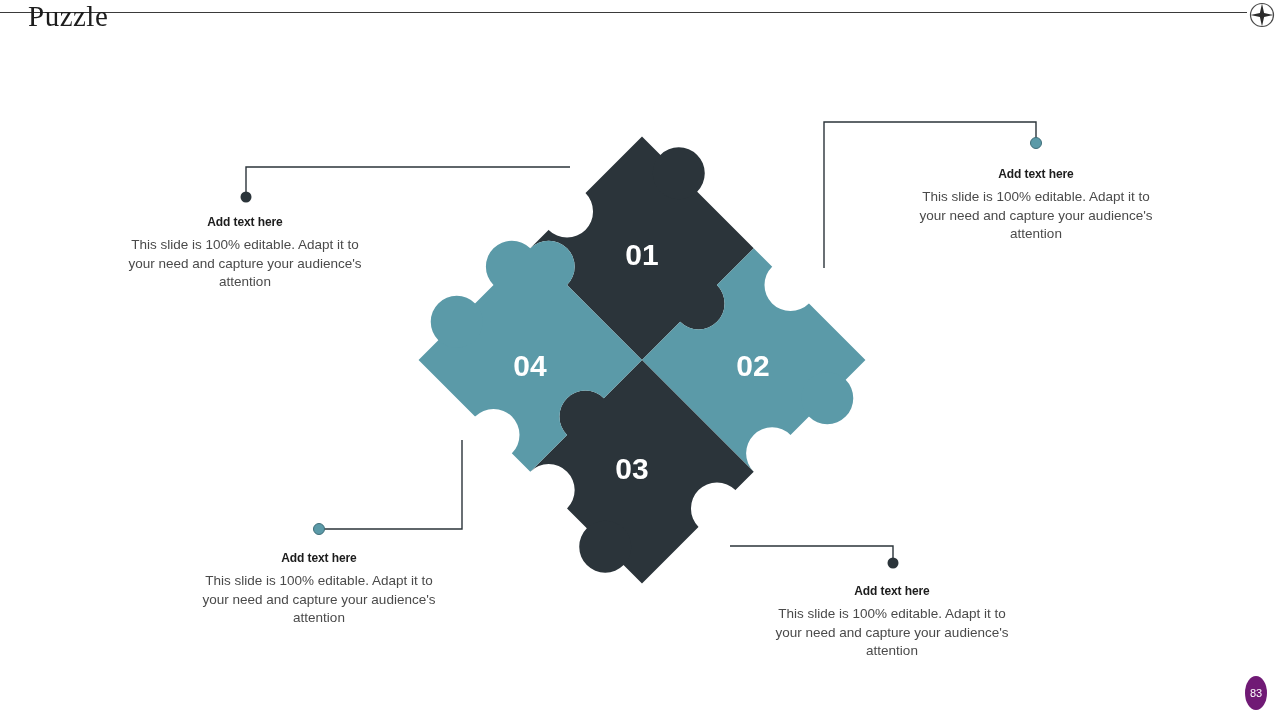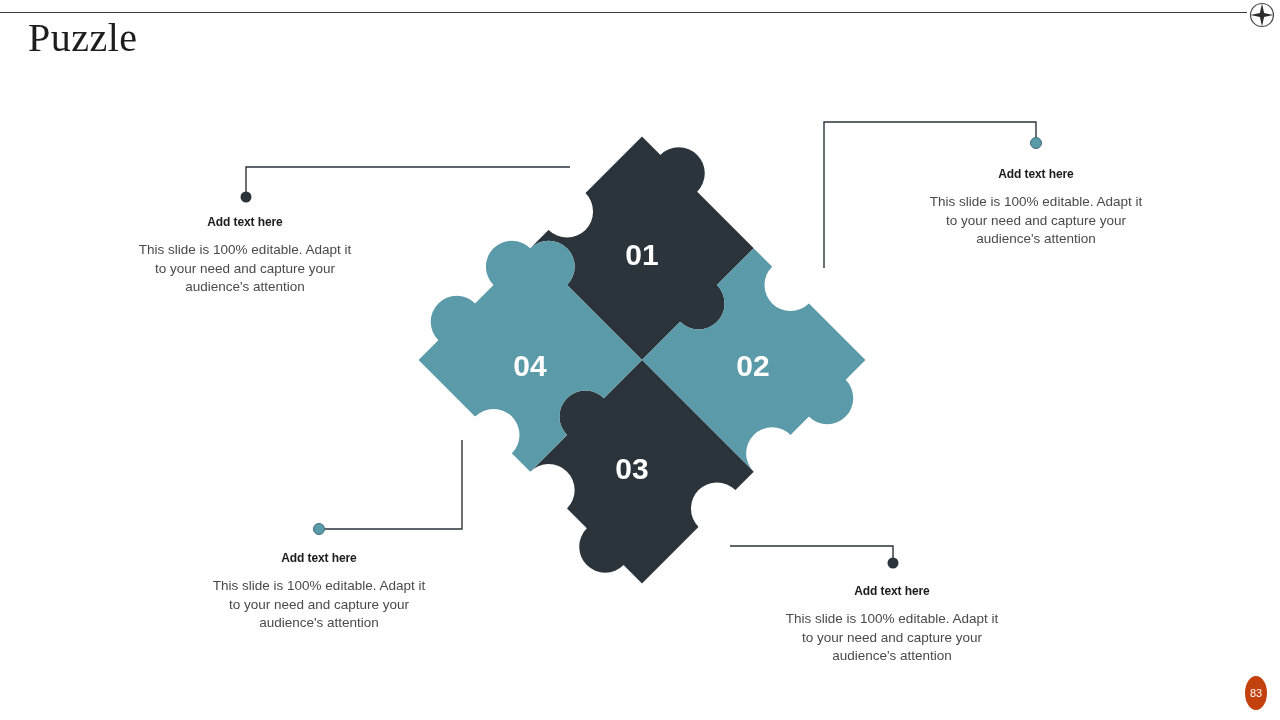--- a/index.html
+++ b/index.html
@@ -21,23 +21,23 @@
     position: absolute;
     left: 0;
     top: 12px;
     width: 1247px;
     height: 1px;
     background: #3a3a3a;
   }
   .page-title {
     position: absolute;
     left: 28px;
-    top: 17px;
+    top: 1px;
     font-family: "Liberation Serif", serif;
-    font-size: 40px;
+    font-size: 29px;
     font-weight: 400;
     color: #1d1d1d;
     letter-spacing: 0.5px;
     line-height: 1.05;
   }
   .compass-icon {
     position: absolute;
     right: 3px;
     top: 0px;
     width: 30px;
@@ -66,37 +66,37 @@
     font-weight: bold;
     color: #1c1c1c;
     letter-spacing: -0.1px;
     margin: 0 0 7px 0;
     line-height: 1.2;
   }
   .callout .c-body {
     font-size: 13.5px;
     color: #4a4a4a;
     line-height: 1.36;
-    margin: 12px;
+    margin: 4px;
   }
 
   .callout-tl { left: 121px; top: 215px; }
   .callout-tr { left: 912px; top: 167px; }
   .callout-bl { left: 195px; top: 551px; }
   .callout-br { left: 768px; top: 584px; }
 
   
   .page-badge {
     position: absolute;
     right: 13px;
     bottom: 10px;
     width: 22px;
     height: 34px;
     border-radius: 50%;
-    background: #c2410c;
+    background: #701a75;
     color: #ffffff;
     font-size: 11px;
     display: flex;
     align-items: center;
     justify-content: center;
     line-height: 1;
   }
 </style>
 </head>
 <body>

